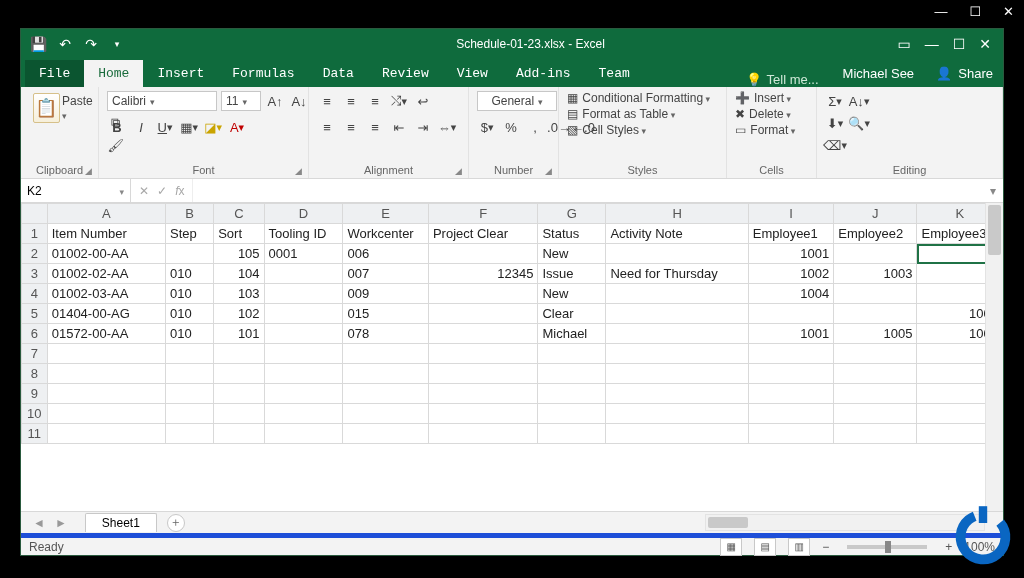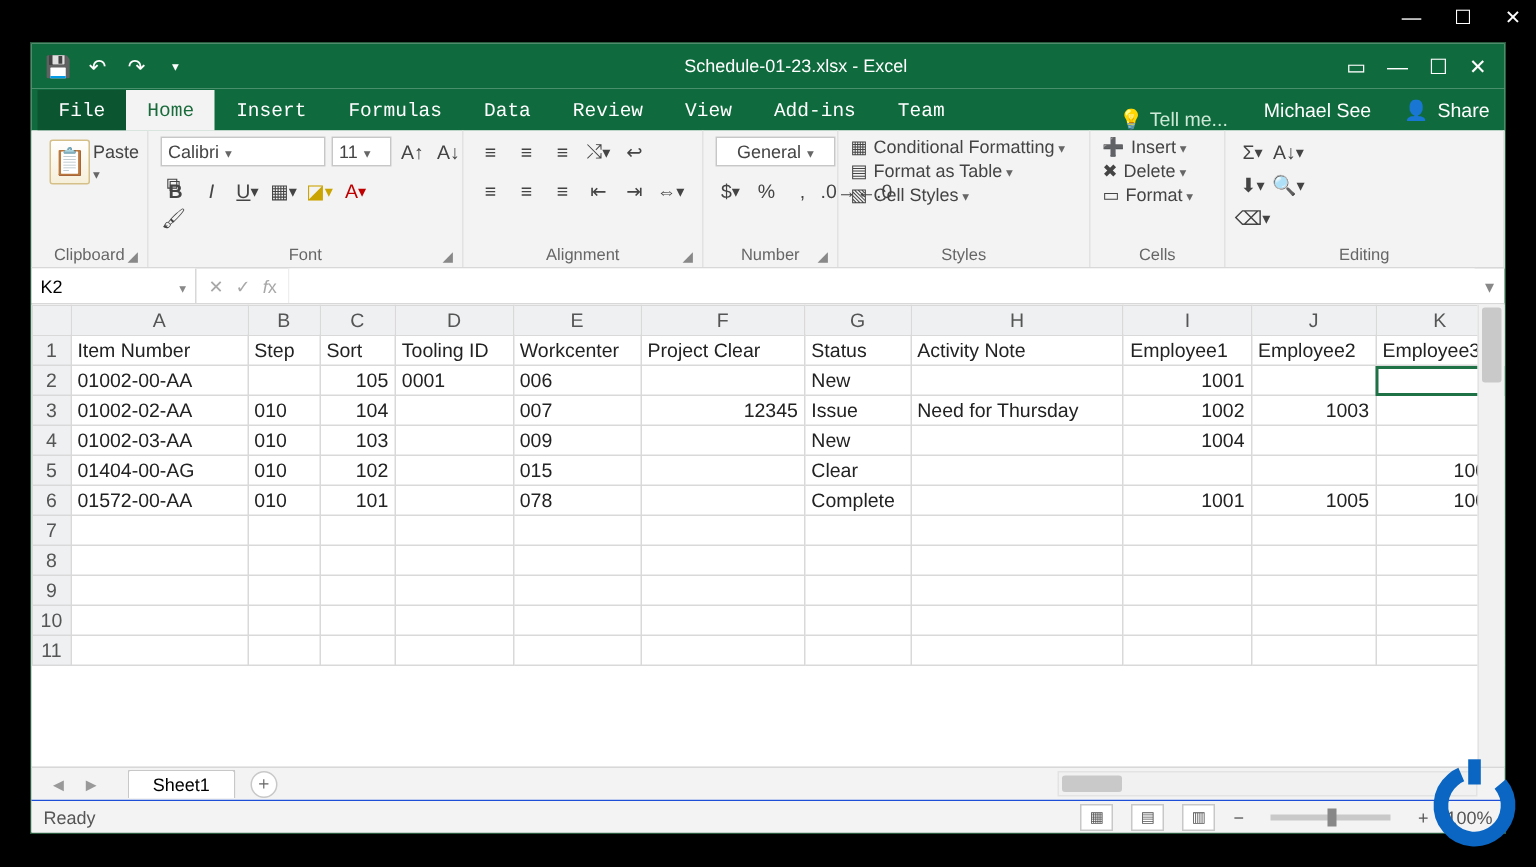--- a/index.html
+++ b/index.html
@@ -207,21 +207,21 @@
   .hscroll {
     position:absolute; right:18px; top:2px; bottom:2px; width:280px;
     background:#f1f1f1; border:1px solid #e3e3e3;
   }
   .hscroll .thumb{ position:absolute; top:2px; bottom:2px; left:2px; width:40px; background:#c9c9c9; border-radius:2px;}
 
   
   .status {
     height:22px;
     background:#f3f3f3;
-    border-top:1px solid #1d4ed8;
+    border-top:5px solid #1d4ed8;
     display:flex;
     align-items:center;
     font-size:12px;
     color:#555;
     padding: 0 8px;
     gap:12px;
   }
   .status .spacer{flex:1;}
   .zoom-slider {
     width:80px; height:4px; background:#c9c9c9; position:relative; margin:0 6px;
@@ -533,21 +533,21 @@
               <td class="num">1005</td>
             </tr>
             <tr>
               <th class="">6</th>
               <td class="">01572-00-AA</td>
               <td class="">010</td>
               <td class="num">101</td>
               <td class=""></td>
               <td class="">078</td>
               <td class=""></td>
-              <td class="">Complete</td>
+              <td class="">Michael</td>
               <td class=""></td>
               <td class="num">1001</td>
               <td class="num">1005</td>
               <td class="num">1006</td>
             </tr>
             <tr>
               <th>7</th>
               <td></td>
               <td></td>
               <td></td>

